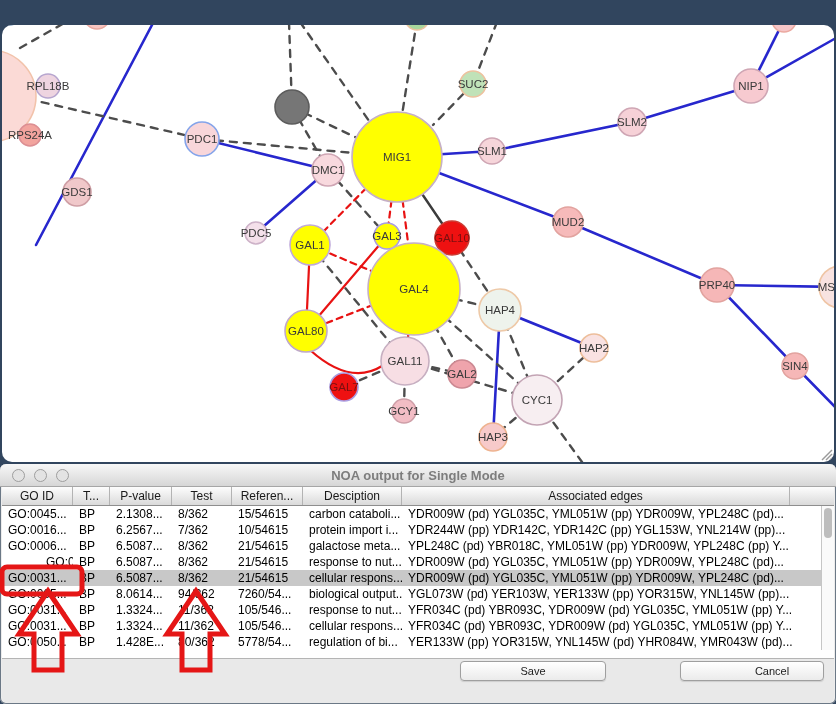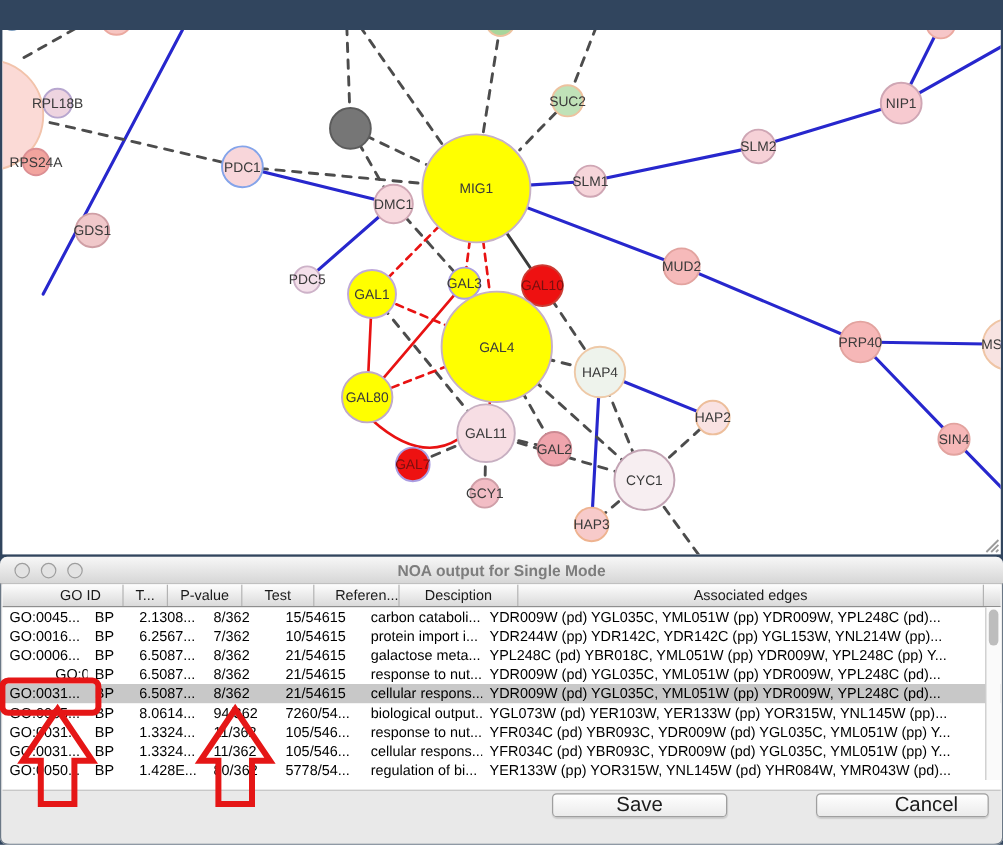--- a/index.html
+++ b/index.html
@@ -10,21 +10,21 @@
   .gwin{position:absolute;top:0;left:0;width:836px;height:462px;}
   .gwin-titlebar{position:absolute;top:0;left:0;width:836px;height:25px;box-sizing:border-box;
     background:linear-gradient(#f0f0f0,#cfcfcf);border-bottom:1px solid #979797;
     border-radius:6px 6px 0 0;}
   .gwin-title{position:absolute;top:4px;left:0;width:100%;text-align:center;
     font-size:13px;font-weight:600;color:#2e2e2e;}
   .tl{position:absolute;top:6px;width:13px;height:13px;border-radius:50%;box-sizing:border-box;}
   .tl.red{left:16px;background:radial-gradient(circle at 35% 30%,#ff9d96,#f95a50 60%);border:1px solid #d94c41;}
   .tl.yellow{left:38px;background:radial-gradient(circle at 35% 30%,#ffe2a0,#fdbb40 60%);border:1px solid #d89c30;}
   .tl.green{left:60px;background:radial-gradient(circle at 35% 30%,#b9f0b0,#3ec940 60%);border:1px solid #34a434;}
-  .gwin-content{position:absolute;top:25px;left:2px;width:832px;height:437px;background:#ffffff;overflow:hidden;}
+  .gwin-content{position:absolute;top:25px;left:2px;width:832px;height:437px;background:#ffffff;overflow:hidden;border-radius:10px;}
   .edge{fill:none;stroke-linecap:round;}
   .edge.blue{stroke:#2727cd;stroke-width:2.6;}
   .edge.dashed{stroke:#4c4c4c;stroke-width:2.4;stroke-dasharray:7 7;}
   .edge.red{stroke:#e81212;stroke-width:2.2;}
   .edge.red-dashed{stroke:#e81212;stroke-width:2.2;stroke-dasharray:6 5;}
   .edge.dark{stroke:#3c3c3c;stroke-width:2.4;}
   .node{stroke-width:1.6;}
   .nlabel{font:11.5px "Liberation Sans",sans-serif;text-anchor:middle;pointer-events:none;}
   .grip{stroke:#9a9a9a;stroke-width:1.5;}
 
@@ -33,35 +33,35 @@
     border-radius:6px;box-shadow:0 0 0 1px #6b7886 inset;}
   .nwin-titlebar{position:absolute;top:0;left:0;width:836px;height:23px;box-sizing:border-box;
     background:linear-gradient(#f7f7f7,#d6d6d6);border-bottom:1px solid #a6a6a6;border-radius:6px 6px 0 0;font-weight:bold;}
   .nwin-title{position:absolute;top:4px;left:0;width:100%;text-align:center;font-size:13px;color:#7d7d7d;}
   .gdot{position:absolute;top:5px;width:13px;height:13px;border-radius:50%;box-sizing:border-box;
     background:#e3e3e3;border:1.5px solid #9e9e9e;}
   .gdot.d1{left:12px}.gdot.d2{left:34px}.gdot.d3{left:56px}
 
   .tbl{position:absolute;top:23px;left:2px;width:832px;height:171px;background:#ffffff;overflow:hidden;}
   .thead{display:flex;height:19px;background:linear-gradient(#fdfdfd,#dadada);
-    border-bottom:1px solid #8e8e8e;box-sizing:border-box;padding-left:30px;}
+    border-bottom:1px solid #8e8e8e;box-sizing:border-box;}
   .th{box-sizing:border-box;border-right:1px solid #b3b3b3;font-size:12px;color:#1a1a1a;
     text-align:center;line-height:18px;overflow:hidden;white-space:nowrap;flex:0 0 auto;}
   .th.fill{flex:1 1 auto;border-right:none;}
   .trow{display:flex;height:16px;line-height:16px;font-size:12px;color:#000;white-space:nowrap;}
   .trow.sel{background:#c8c8c8;}
   .td{box-sizing:border-box;padding-left:6px;overflow:hidden;white-space:nowrap;flex:0 0 auto;}
   .scrollbar{position:absolute;top:19px;right:0;width:13px;height:144px;background:#fafafa;
     border-left:1px solid #c6c6c6;box-sizing:border-box;}
   .thumb{position:absolute;top:2px;left:2px;width:8px;height:30px;border-radius:5px;background:#bdbdbd;}
 
   .nfooter{position:absolute;left:2px;right:2px;top:194px;height:44px;background:#e9e9e9;
     border-top:1px solid #b4b4b4;border-radius:0 0 6px 6px;}
   .macbtn{position:absolute;top:2px;height:20px;box-sizing:border-box;border:1px solid #9f9f9f;
-    border-radius:4px;background:linear-gradient(#ffffff,#ebebeb);font-size:17px;color:#1c1c1c;
+    border-radius:4px;background:linear-gradient(#ffffff,#ebebeb);font-size:11px;color:#1c1c1c;
     text-align:center;line-height:18px;box-shadow:0 1px 1px rgba(0,0,0,0.12);}
   .macbtn.save{left:458px;width:146px;}
   .macbtn.cancel{left:678px;width:144px;padding-left:40px;}
 
   
   .annot{position:absolute;top:0;left:0;z-index:60;pointer-events:none;}
 </style>
 </head>
 <body>
 
@@ -199,21 +199,21 @@
     <span class="gdot d2"></span>
     <span class="gdot d3"></span>
     <div class="nwin-title">NOA output for Single Mode</div>
   </div>
   <div class="tbl">
     <div class="thead" id="thead">
         <div class="th" style="width: 71px;">GO ID</div>
         <div class="th" style="width: 37px;">T...</div>
         <div class="th" style="width: 62px;">P-value</div>
         <div class="th" style="width: 60px;">Test</div>
-        <div class="th" style="width: 71px; text-align: right;">Referen...</div>
+        <div class="th" style="width: 71px;">Referen...</div>
         <div class="th" style="width: 99px;">Desciption</div>
         <div class="th" style="width: 388px;">Associated edges</div>
         <div class="th fill"></div>
       </div>
     <div id="tbody">
         <div class="trow">
           <div class="td" style="width: 71px;">GO:0045...</div>
           <div class="td" style="width: 37px;">BP</div>
           <div class="td" style="width: 62px;">2.1308...</div>
           <div class="td" style="width: 60px;">8/362</div>

